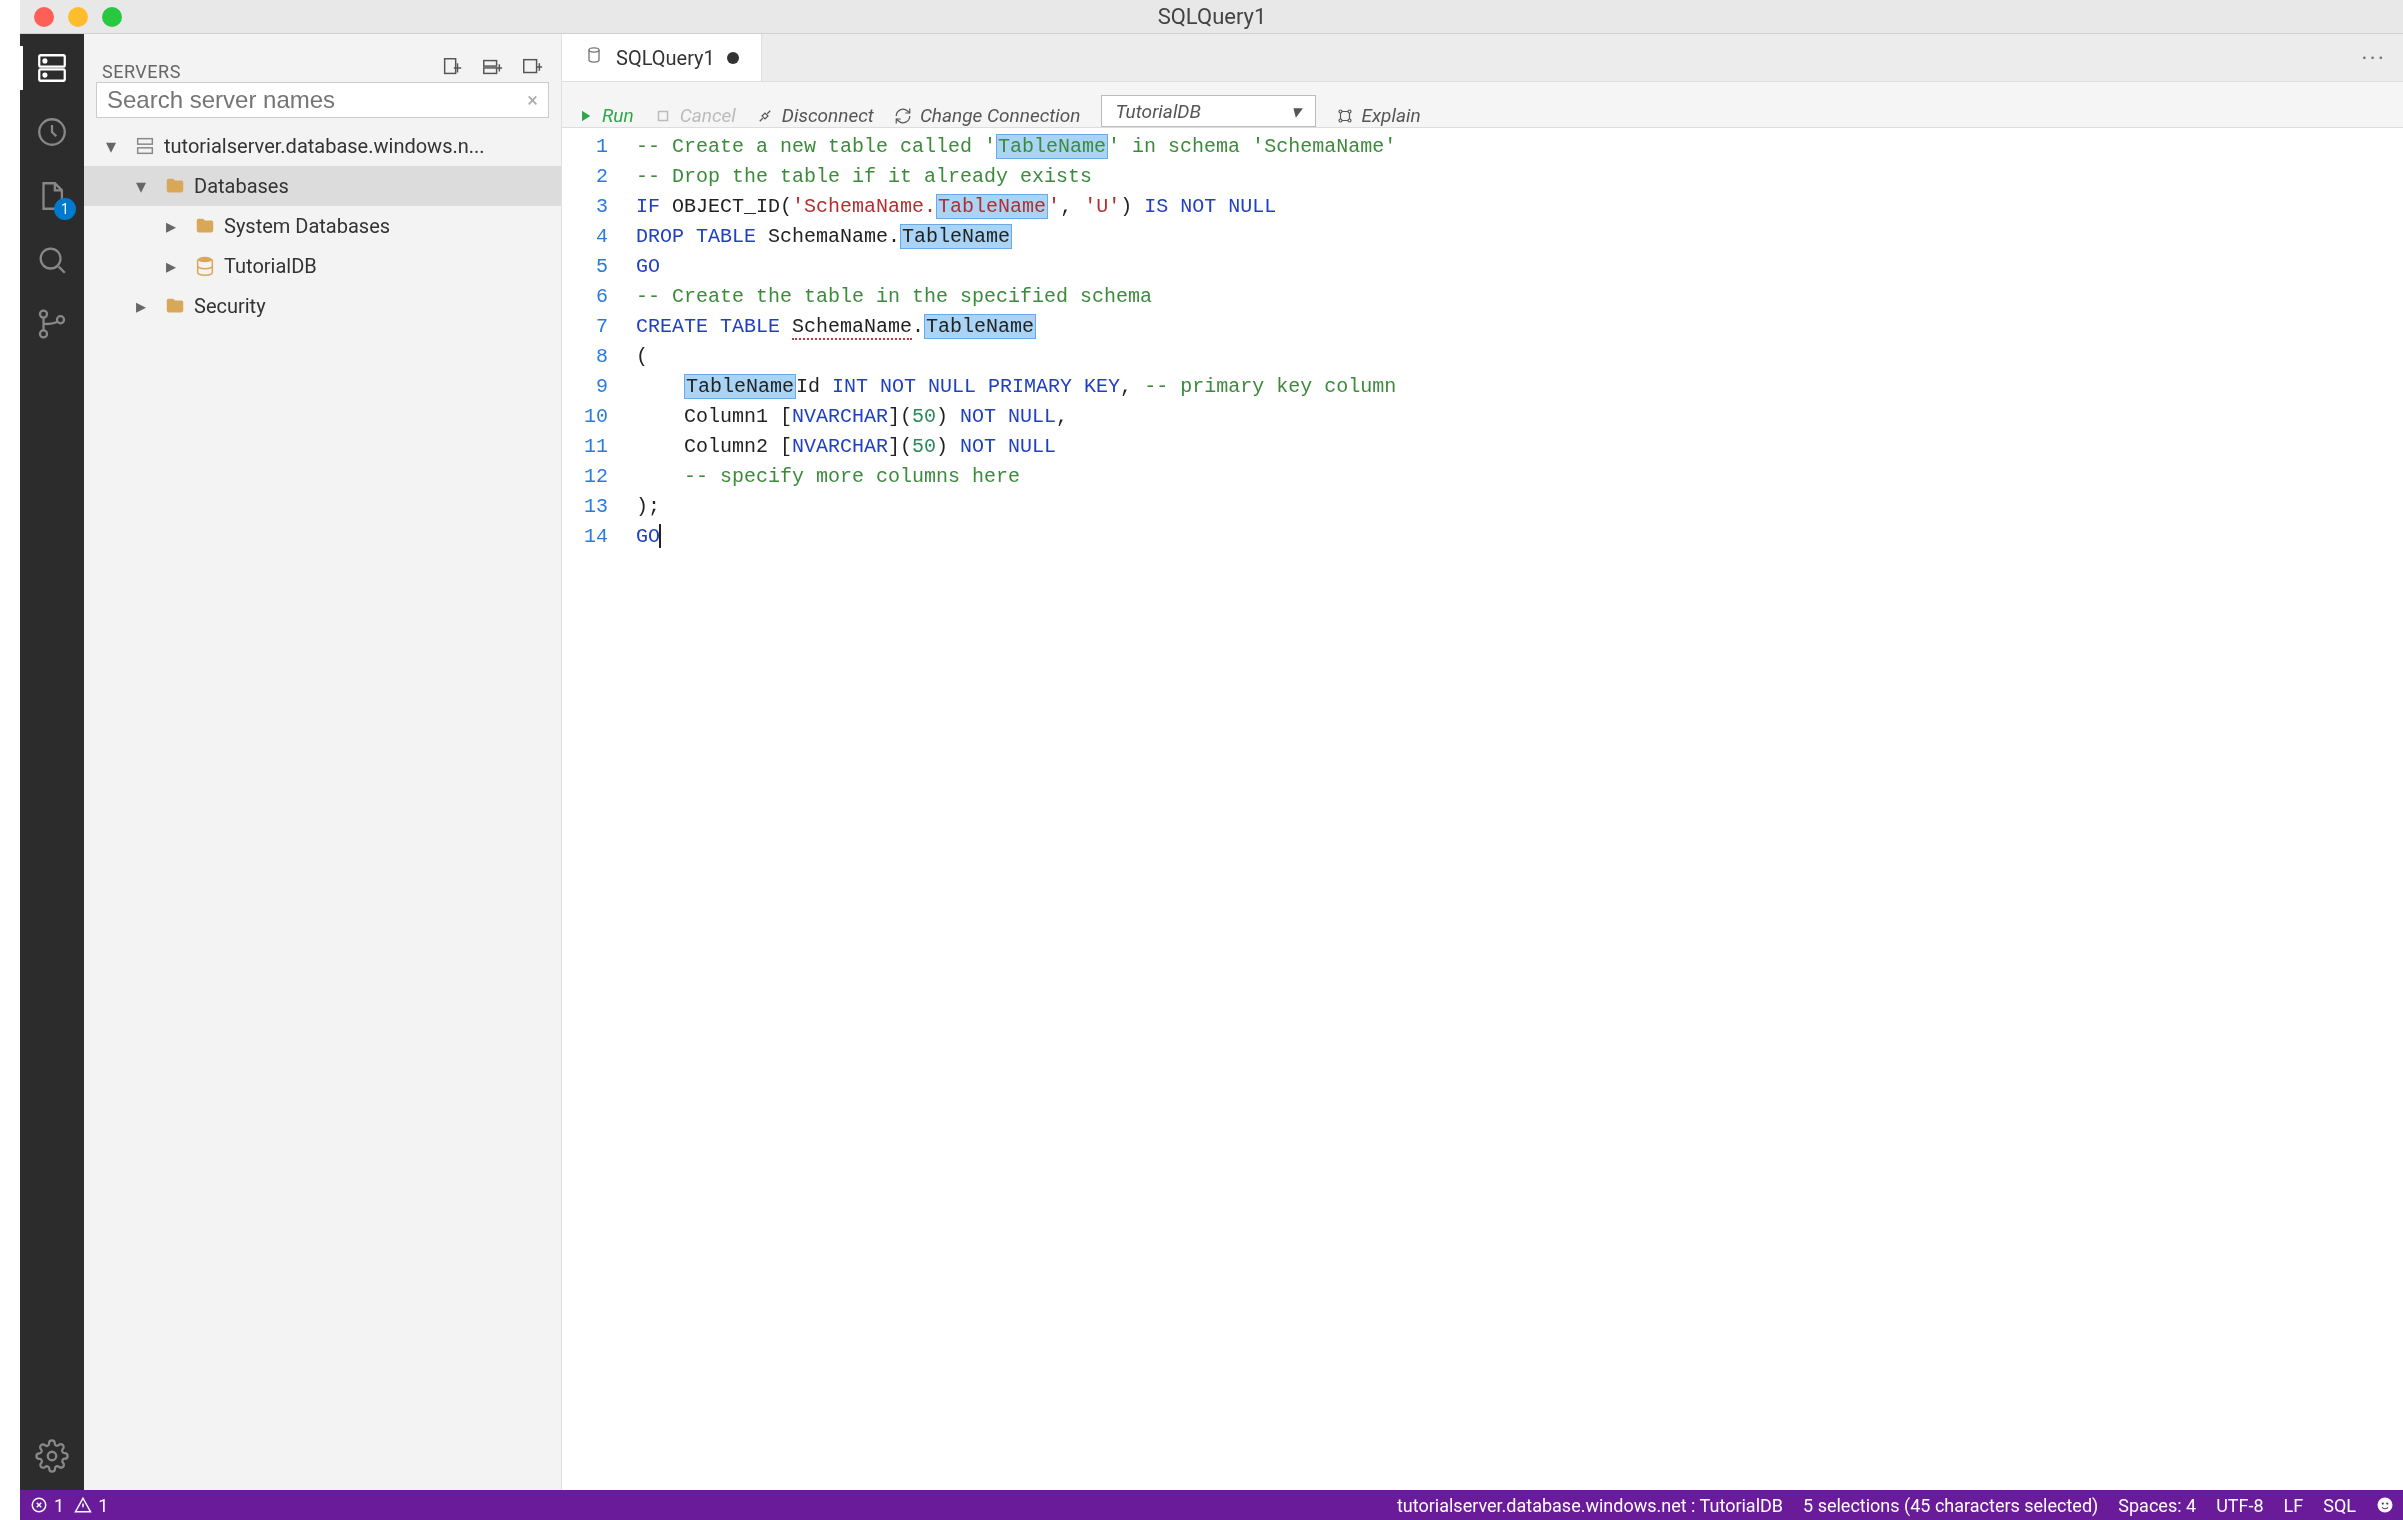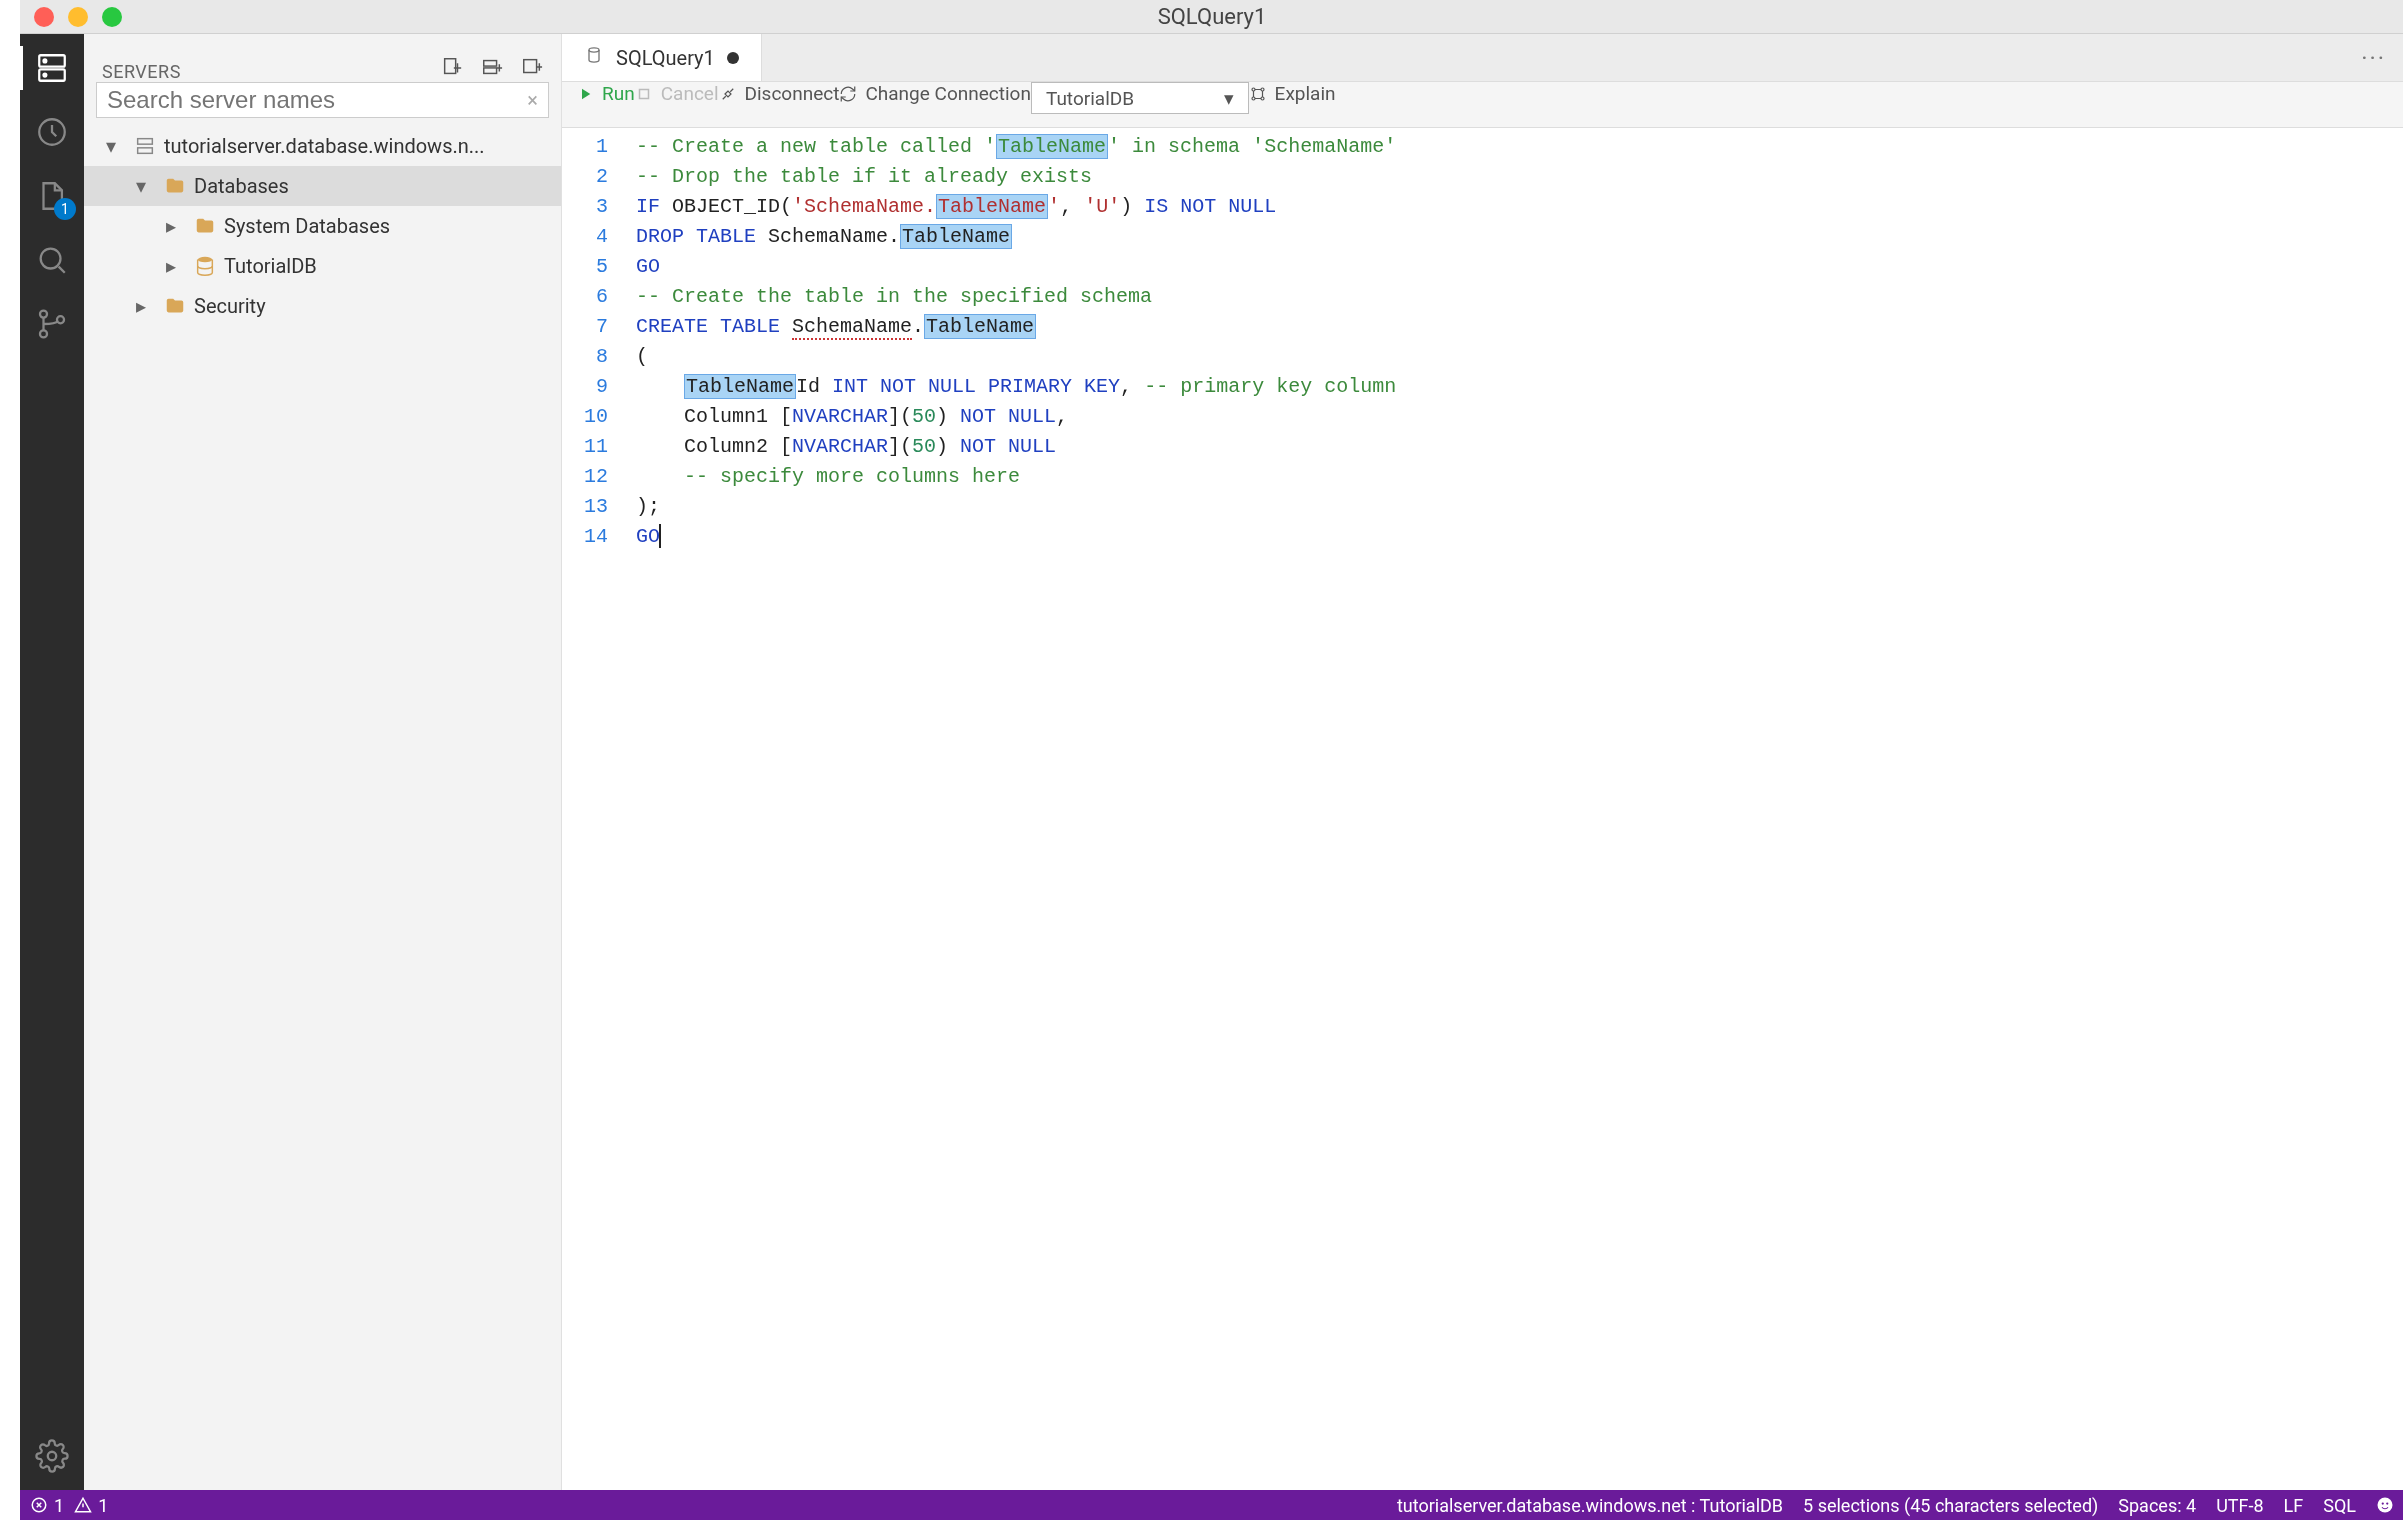--- a/index.html
+++ b/index.html
@@ -190,24 +190,26 @@
   padding: 0 18px;
   color: #777;
   font-size: 24px;
   letter-spacing: 2px;
 }
 .query-toolbar {
   height: 46px;
   background: #f5f5f5;
   border-bottom: 1px solid #ddd;
   display: flex;
-  align-items: flex-start;
+  align-items: flex-end;
   padding: 0 14px;
+  gap: 20px;
   font-size: 19px;
   color: #555;
+  font-style: italic;
 }
 .tb-item { display: inline-flex; align-items: center; gap: 8px; }
 .tb-item.run { color: #2fa64b; }
 .tb-item.cancel { color: #bbb; }
 .tb-item svg { width: 18px; height: 18px; }
 .db-select {
   border: 1px solid #bbb;
   background: #fff;
   height: 32px;
   display: inline-flex;

